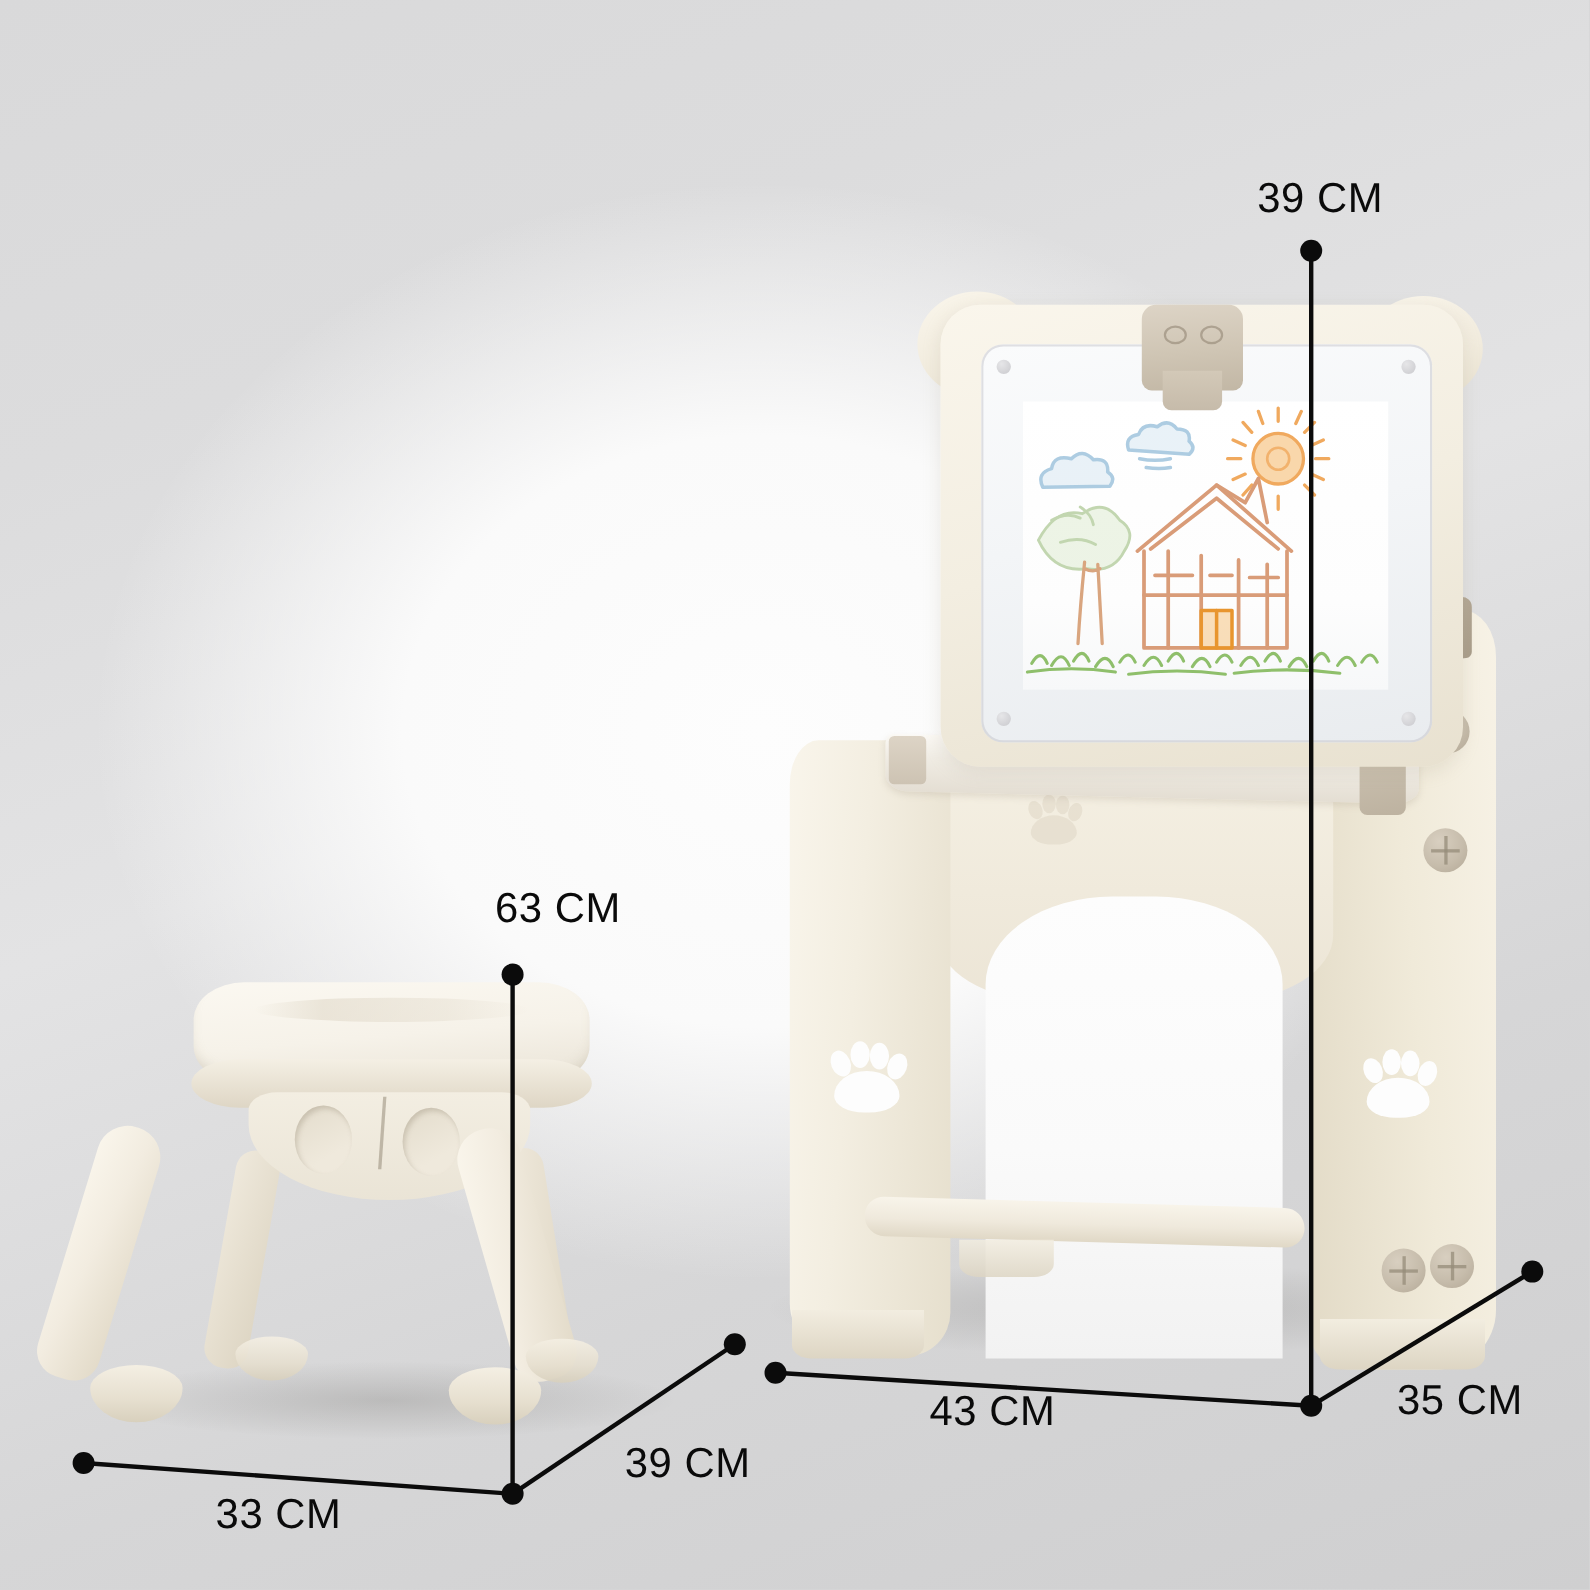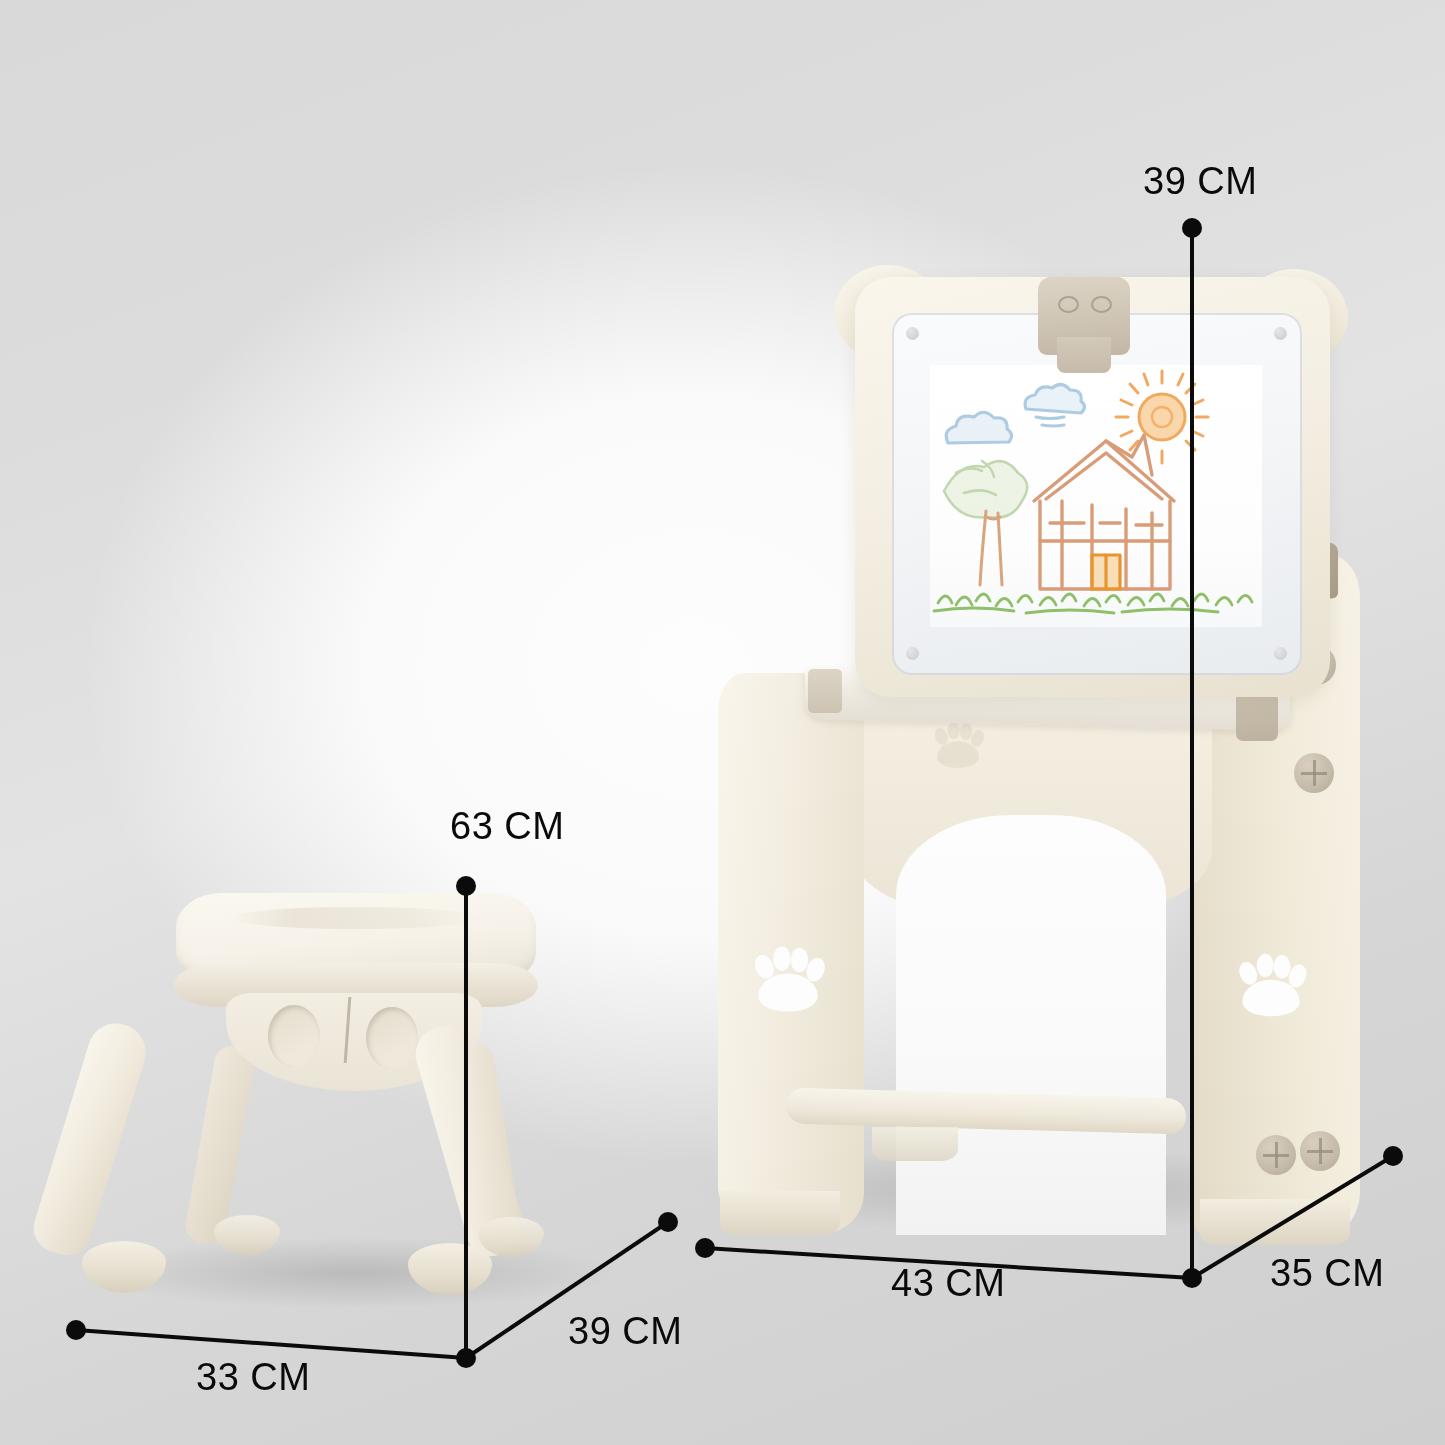--- a/index.html
+++ b/index.html
@@ -396,16 +396,16 @@
   <div class="dot" style="left:456px;  top:1348px;"></div>
   <div class="dot" style="left:66px;   top:1320px;"></div>
   <div class="dot" style="left:658px;  top:1212px;"></div>
   <div class="dot" style="left:695px;  top:1238px;"></div>
   <div class="dot" style="left:1383px; top:1146px;"></div>
 
   <div class="dimlabel" style="left:1143px; top:160px;">39 CM</div>
   <div class="dimlabel" style="left:450px;  top:805px;">63 CM</div>
   <div class="dimlabel" style="left:196px;  top:1356px;">33 CM</div>
   <div class="dimlabel" style="left:568px;  top:1310px;">39 CM</div>
-  <div class="dimlabel" style="left:845px;  top:1262px;margin-left:46px;">43 CM</div>
+  <div class="dimlabel" style="left:845px;  top:1262px;">43 CM</div>
   <div class="dimlabel" style="left:1270px; top:1252px;text-align:right;">35 CM</div>
 
 </div>
 
 </body></html>

